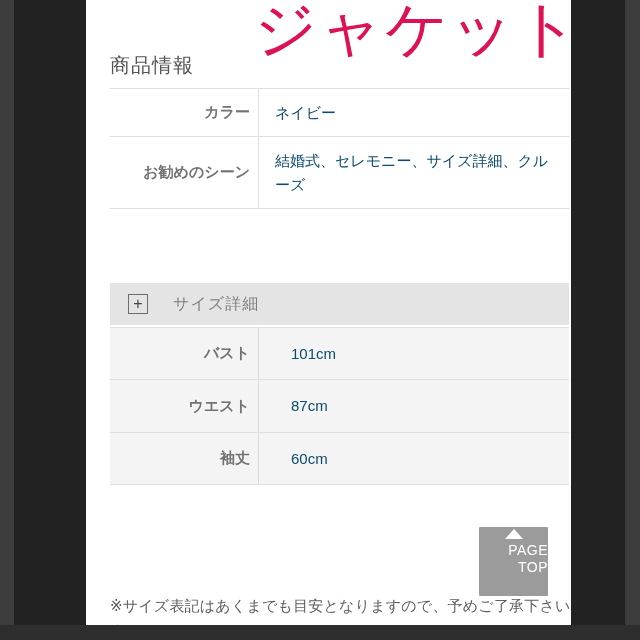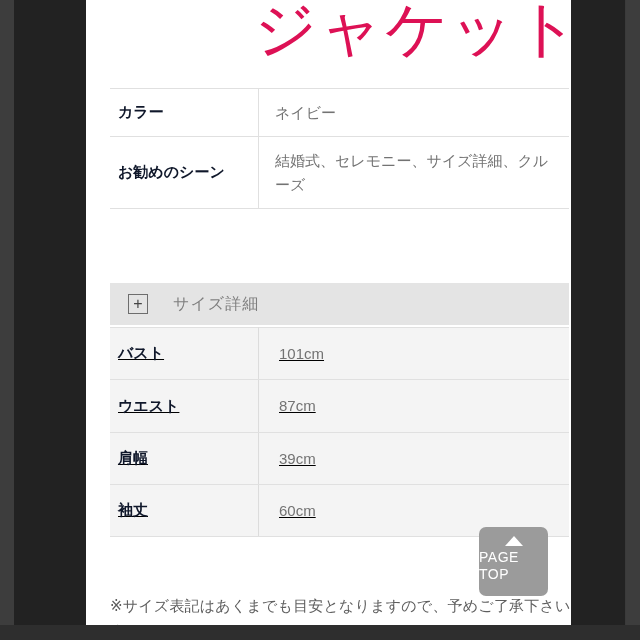--- a/index.html
+++ b/index.html
@@ -98,31 +98,31 @@
   .info-table.primary { top: 88px; }
 
   .info-table td {
     padding: 0;
     vertical-align: middle;
     border-top: 1px solid #e0e0e0;
     border-bottom: 1px solid #e0e0e0;
   }
   .info-table tr td.cell-label {
     width: 132px;
-    text-align: left;
+    text-align: right;
     font-size: 15px;
     font-weight: bold;
-    color: #0f172a;
+    color: #737373;
     padding: 12px 8px;
     border-right: 1px solid #e0e0e0;
     line-height: 1.5;
   }
   .info-table tr td.cell-value {
     font-size: 15px;
-    color: #737373;
+    color: #0c4a6e;
     padding: 12px 16px;
     line-height: 1.55;
   }
 
   
   .detail-header {
     position: absolute;
     left: 24px;
     top: 283px;
     width: 459px;
@@ -146,32 +146,32 @@
     flex: 0 0 auto;
   }
   .detail-header .detail-label {
     margin-left: 25px;
     font-size: 16px;
     color: #7e7e7e;
     letter-spacing: 1px;
   }
 
   
-  .info-table.measure { top: 327px; text-decoration: underline; }
+  .info-table.measure { top: 327px; }
   .info-table.measure td {
     background: #f4f4f4;
     border-top: 1px solid #e0e0e0;
     border-bottom: 1px solid #e0e0e0;
   }
   .info-table.measure td.cell-label {
     border-right: 1px solid #dcdcdc;
     padding: 14px 8px;
   }
   .info-table.measure td.cell-value {
-    padding: 14px 20px;
+    padding: 14px 32px;
   }
 
   
   .footnote {
     position: absolute;
     left: 24px;
     top: 594px;
     width: 470px;
     font-size: 15px;
     color: #5e5e5e;
@@ -180,26 +180,26 @@
   }
 
   
   .page-top {
     position: absolute;
     left: 479px;
     top: 527px;
     width: 69px;
     height: 69px;
     background: #9b9b9b;
-    border-radius: 7px;
+    border-radius: 1px;
     color: #ffffff;
-    text-align: left;
+    text-align: right;
     z-index: 20;
     box-sizing: border-box;
-    padding-top: 9px;
+    padding-top: 2px;
   }
   .page-top .tri {
     width: 0;
     height: 0;
     margin: 0 auto 3px auto;
     border-left: 9px solid transparent;
     border-right: 9px solid transparent;
     border-bottom: 10px solid #ffffff;
   }
   .page-top .pt-line {
@@ -213,20 +213,21 @@
 
 <div id="screen">
 
   <div class="edge edge-left"></div>
   <div class="band band-left"></div>
   <div class="band band-right"></div>
   <div class="edge edge-right"></div>
 
   <div id="page">
 
+    <div class="page-title">商品情報</div>
 
     <div class="overlay-word">ジャケット</div>
 
     <table class="info-table primary">
       <tbody>
         <tr>
           <td class="cell-label">カラー</td>
           <td class="cell-value">ネイビー</td>
         </tr>
         <tr>
@@ -243,24 +244,20 @@
 
     <table class="info-table measure">
       <tbody>
         <tr>
           <td class="cell-label">バスト</td>
           <td class="cell-value">101cm</td>
         </tr>
         <tr>
           <td class="cell-label">ウエスト</td>
           <td class="cell-value">87cm</td>
-        </tr>
-        <tr>
-          <td class="cell-label">肩幅</td>
-          <td class="cell-value">39cm</td>
         </tr>
         <tr>
           <td class="cell-label">袖丈</td>
           <td class="cell-value">60cm</td>
         </tr>
       </tbody>
     </table>
 
     <div class="footnote">※サイズ表記はあくまでも目安となりますので、予めご了承下さいませ。</div>
 

